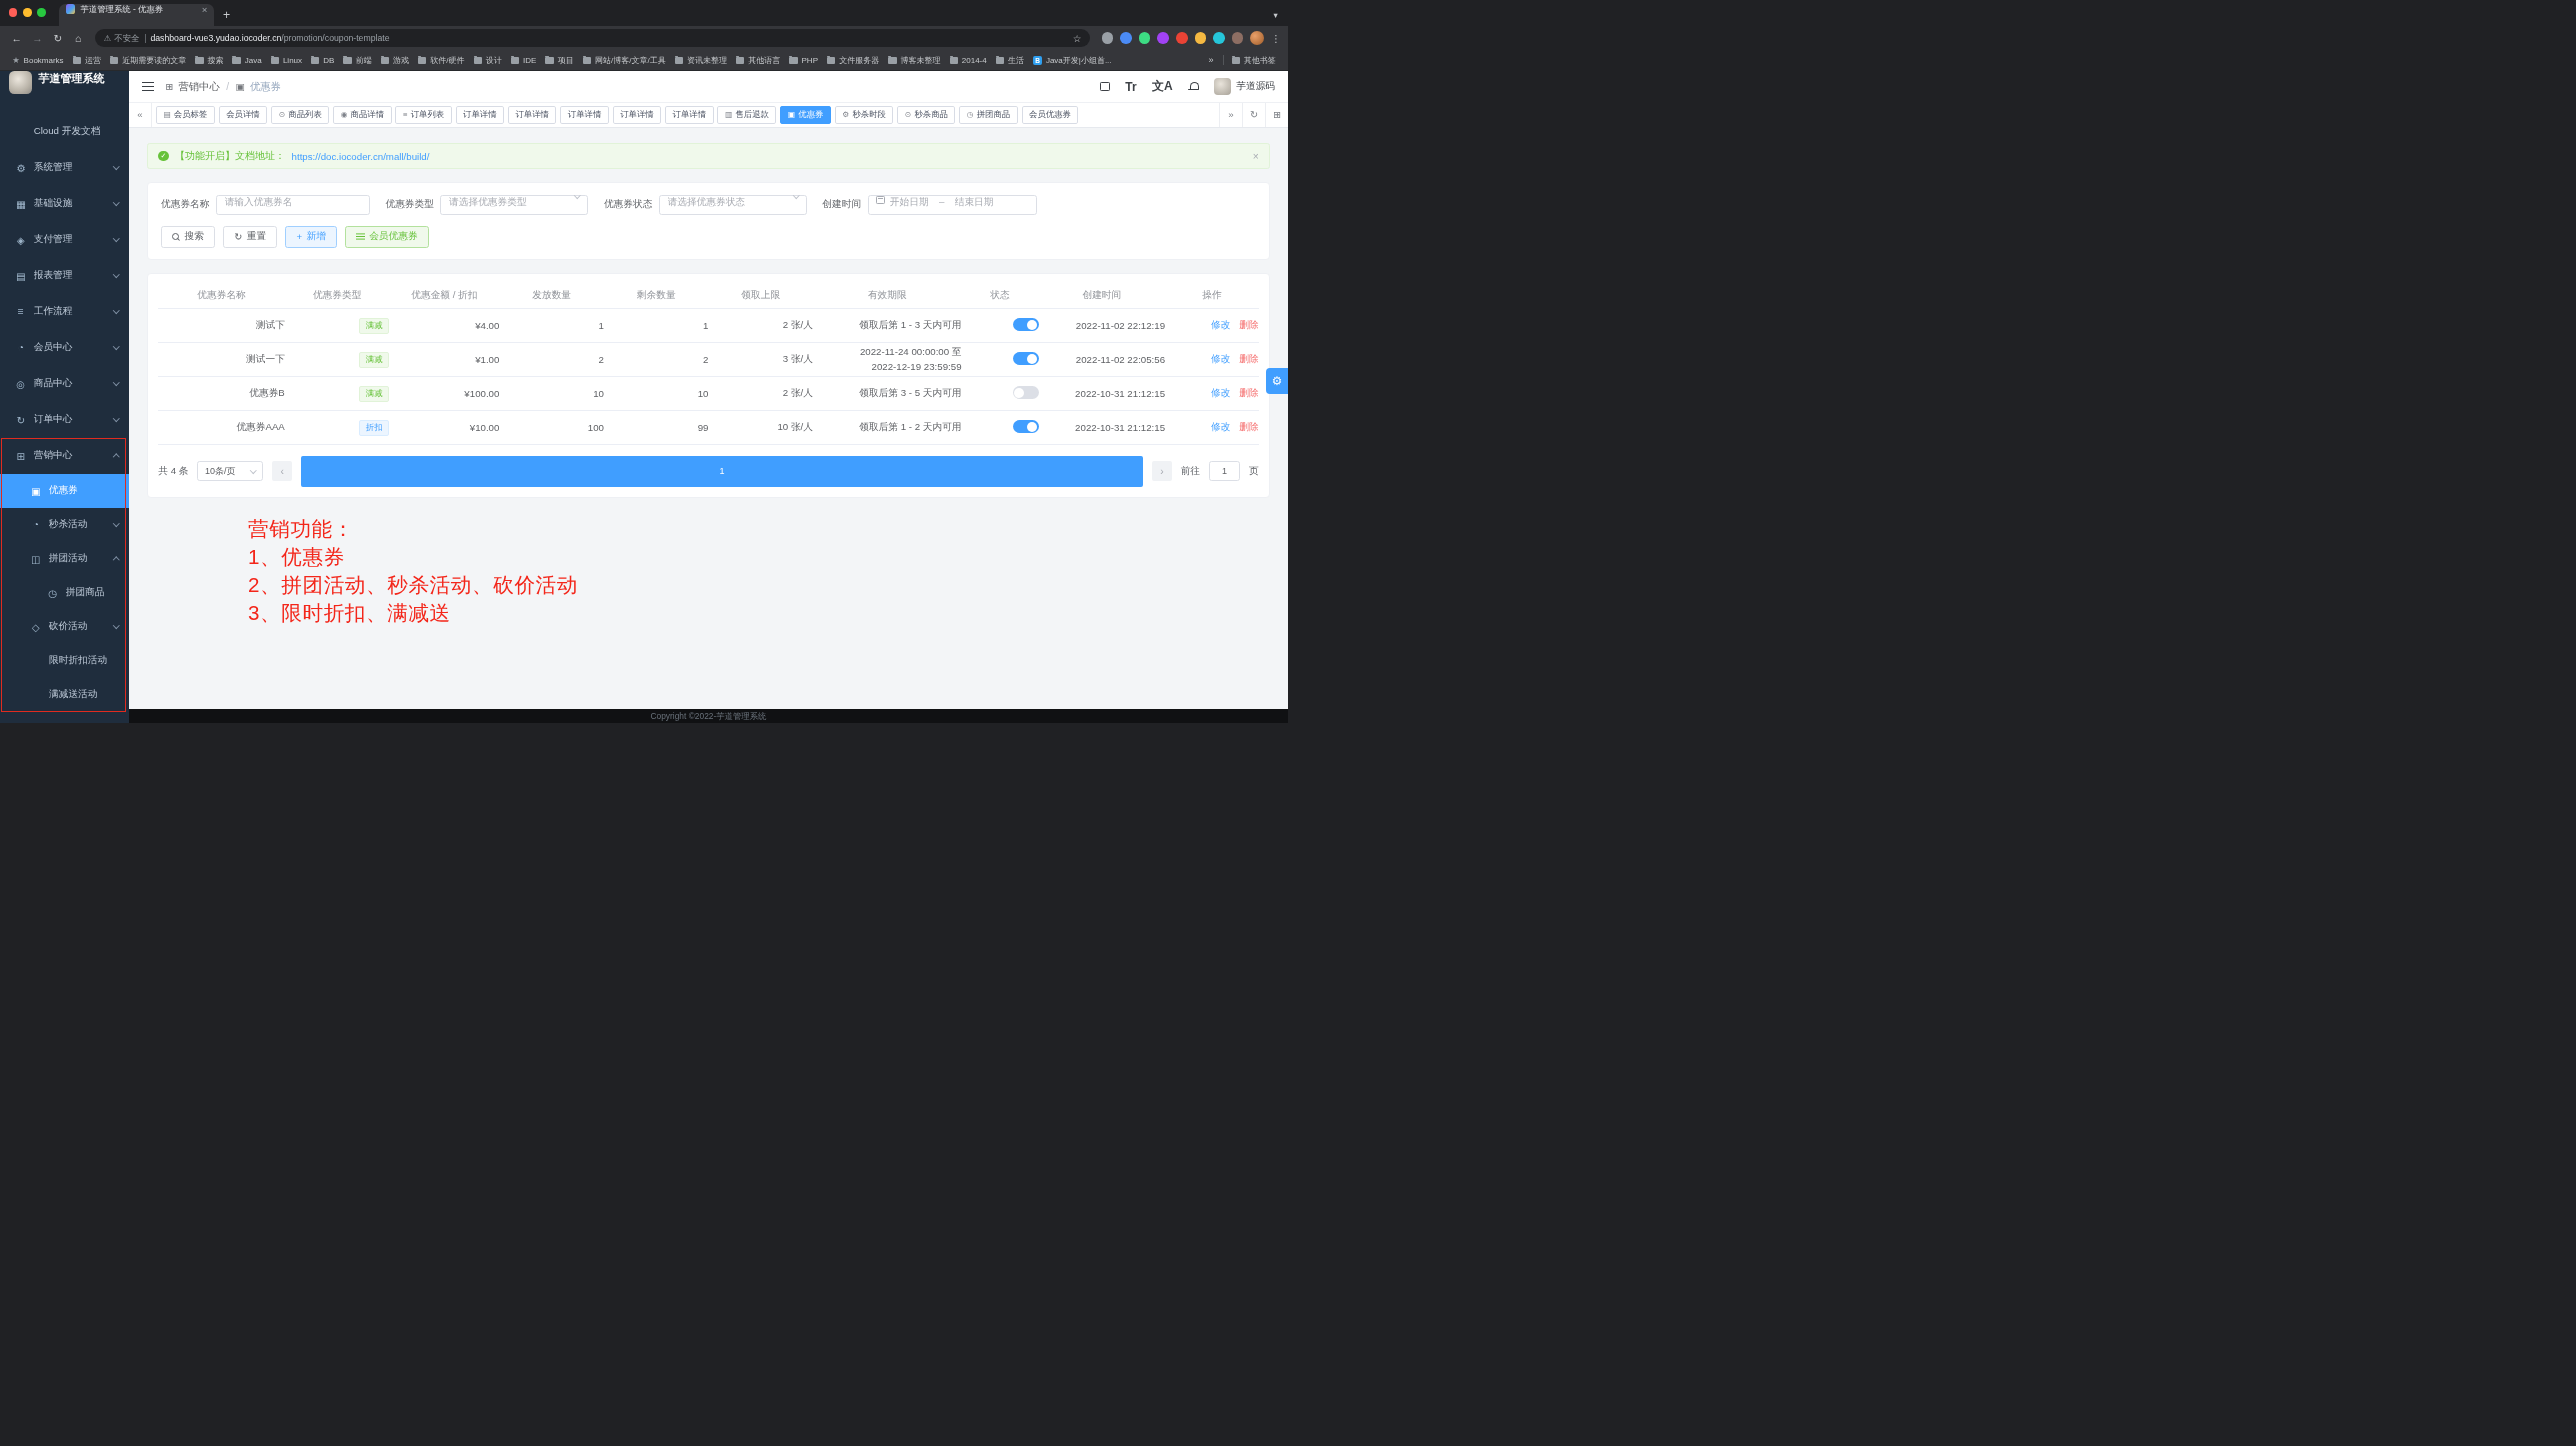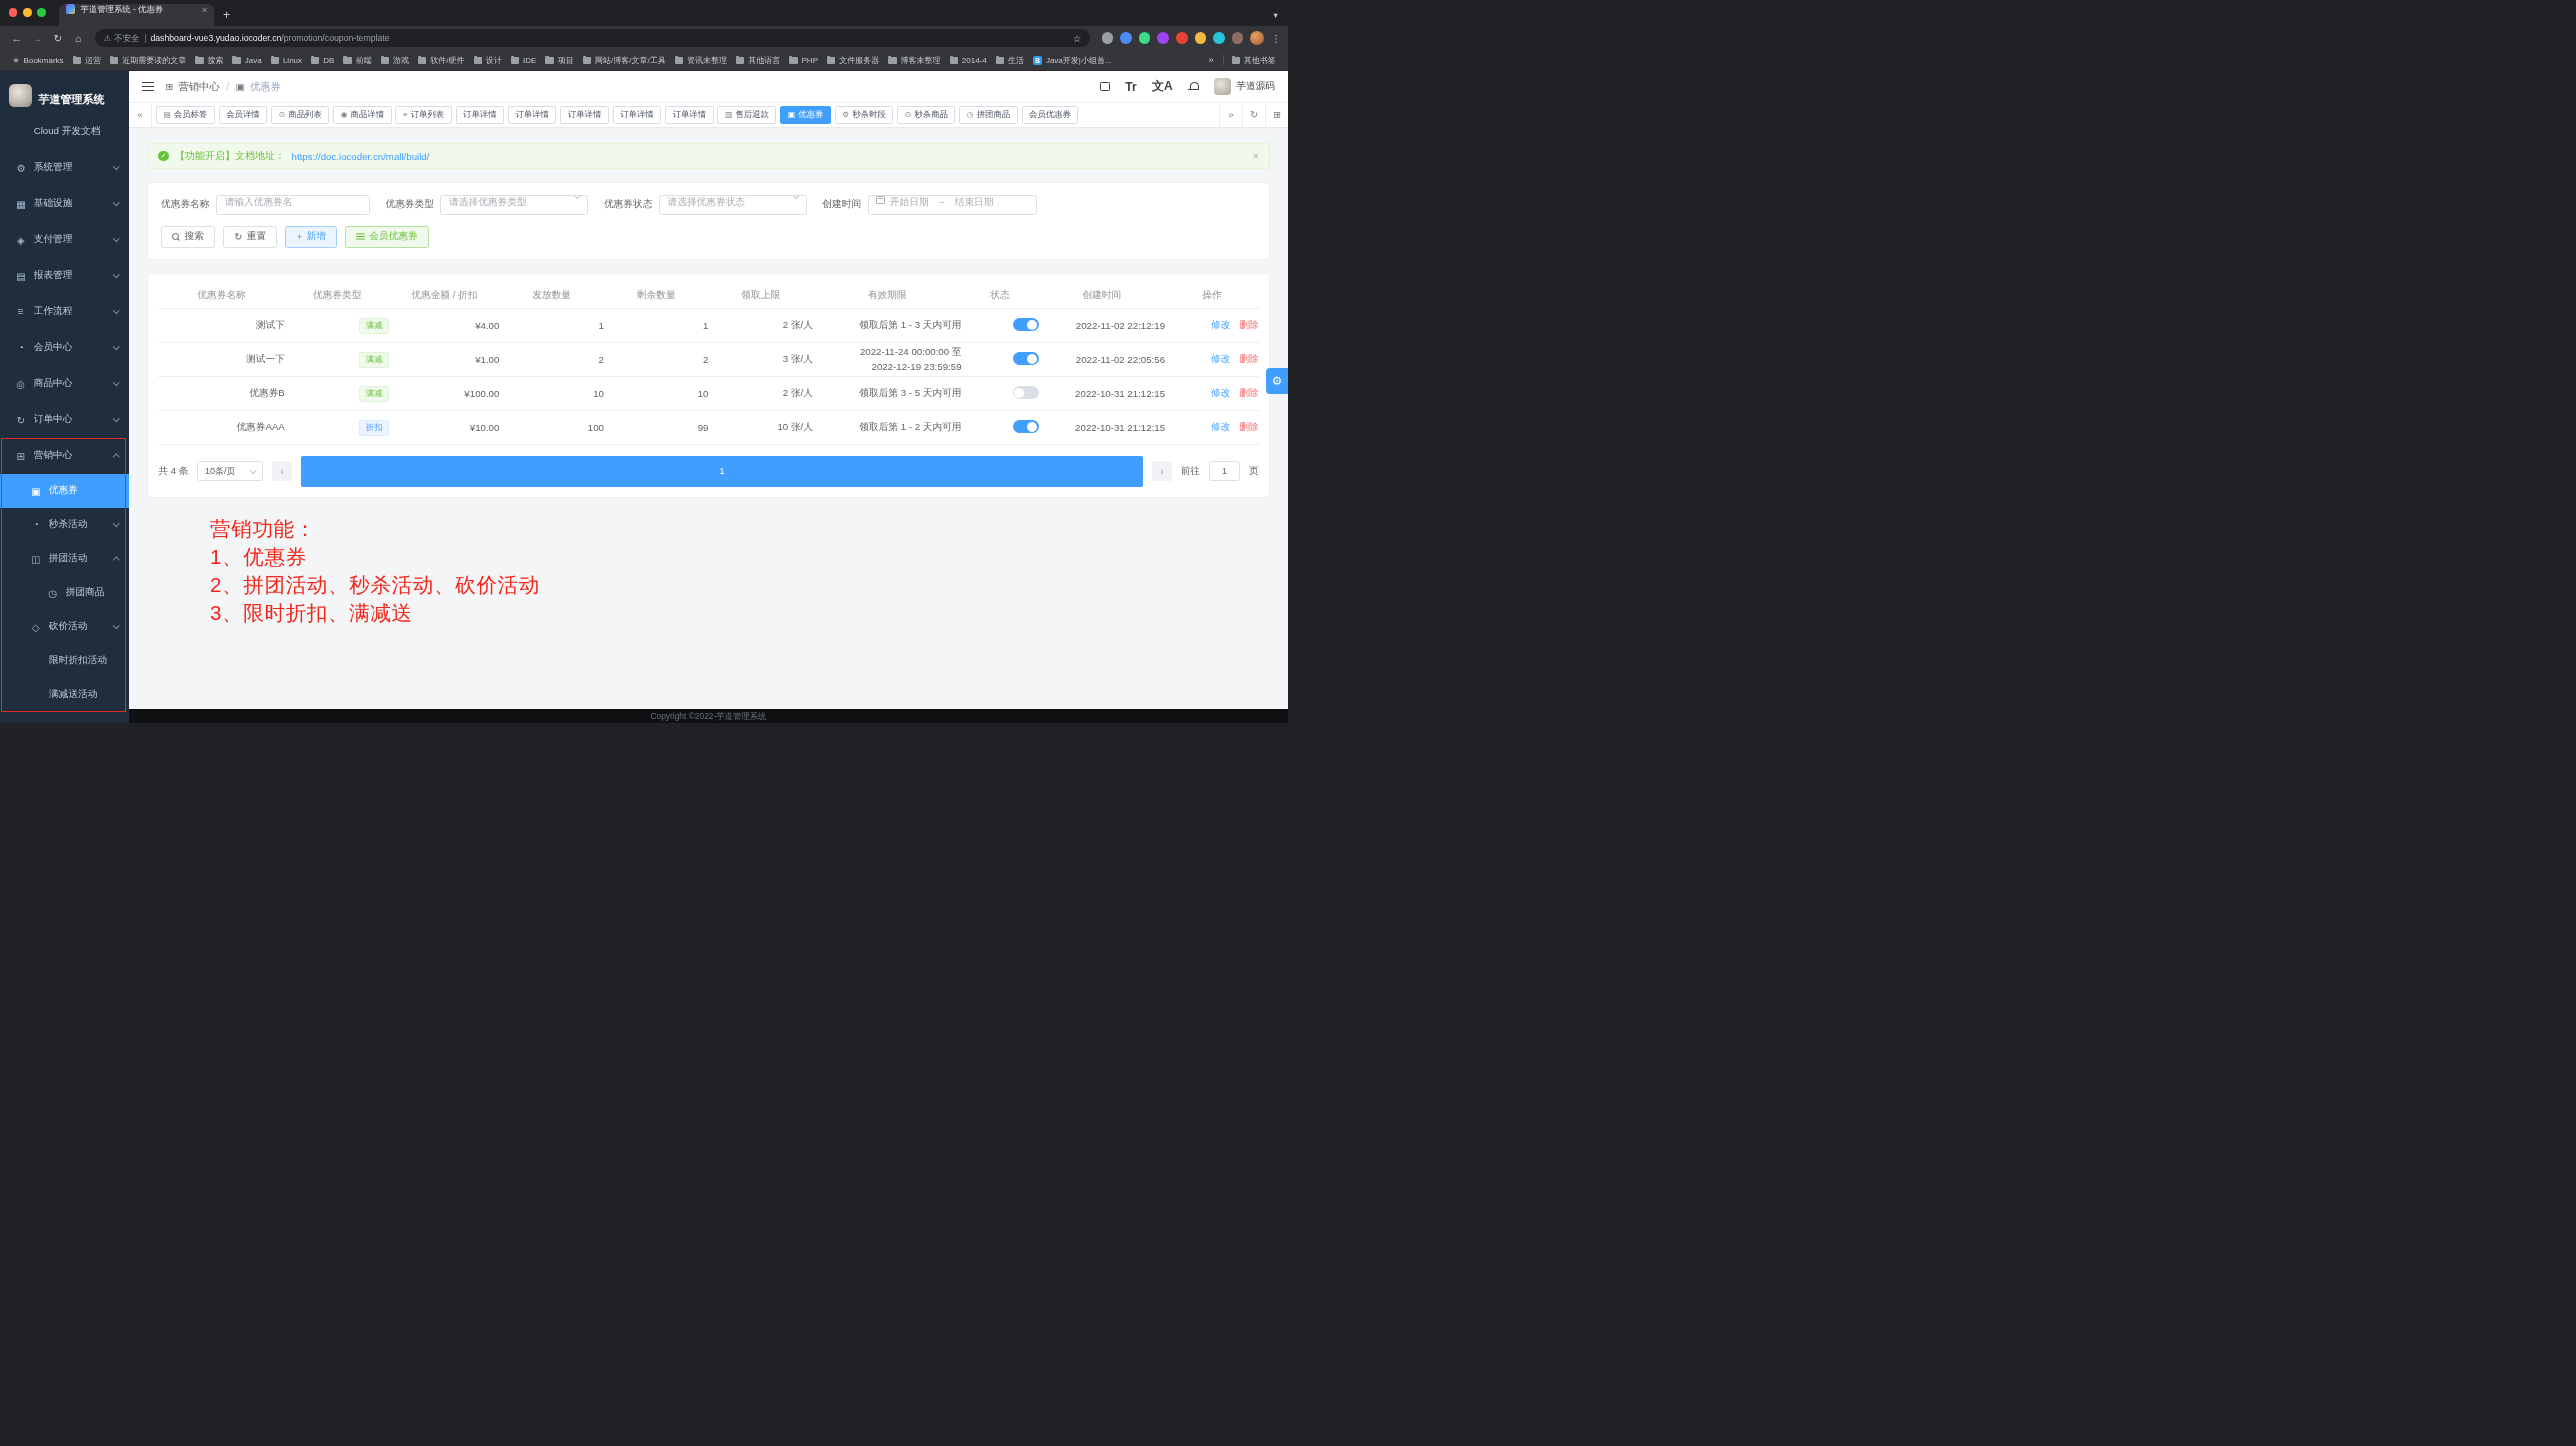--- a/index.html
+++ b/index.html
@@ -46,21 +46,21 @@
   .bm-star{color:#9aa0a6;font-size:8.4px}
   .bm-b{width:9px;height:9px;border-radius:1.9px;background:#2f9ff0;color:#fff;font-size:6.5px;
     font-weight:bold;display:flex;align-items:center;justify-content:center;flex:none}
   .bm-spacer{flex:1;min-width:0}
   .bm-more{color:#c7cacd;font-size:9px;padding:0 5.2px;flex:none}
   .bm-divider{width:0.6px;height:10.3px;background:#53565a;margin:0 3.9px;flex:none}
 
   
   .app{flex:1;display:flex;min-height:0}
   .sidebar{width:129px;background:#1f2d3d;color:#bfcbd9;flex:none;display:flex;flex-direction:column;overflow:hidden}
-  .logo-row{height:36px;display:flex;align-items:flex-end;padding:0 9px;gap:6.5px;flex:none}
+  .logo-row{height:36px;display:flex;align-items:flex-start;padding:0 9px;gap:6.5px;flex:none}
   .logo-img{width:23px;height:23px;border-radius:5.2px;
     background:radial-gradient(circle at 40% 35%,#ece7de,#b9b3a8 60%,#8d8a85)}
   .logo-title{color:#fff;font-size:11px;font-weight:bold;white-space:nowrap}
   .menu{flex:1;padding-top:6.5px;overflow:hidden}
   .mi{height:36px;display:flex;align-items:center;padding:0 10.3px 0 13px;gap:5.2px;font-size:9.7px;cursor:pointer}
   .mi .mi-ico{width:15.5px;text-align:center;font-size:10.3px;color:#9db4c9;flex:none}
   .mi .mi-label{flex:1;white-space:nowrap;overflow:hidden}
   .chev{width:4.5px;height:4.5px;border-right:1px solid #8091a5;border-bottom:1px solid #8091a5;
     transform:rotate(45deg);margin-top:-1.9px;flex:none}
   .chev.up{transform:rotate(-135deg);margin-top:2.6px}
@@ -159,21 +159,21 @@
 
   .pager{margin-top:10.3px;display:flex;align-items:center;justify-content:flex-end;gap:9px;font-size:9.7px;color:#5f6267}
   .psel{width:66px;height:19.4px;border:0.6px solid #dcdfe6;border-radius:2.6px;display:flex;align-items:center;
     justify-content:space-between;padding:0 6.5px;font-size:9px;color:#606266}
   .pbtn{width:19.4px;height:19.4px;border-radius:1.9px;background:#f0f2f5;color:#a8abb2;display:flex;
     align-items:center;justify-content:center;font-size:10.3px;cursor:pointer}
   .pbtn.page{background:#409eff;color:#fff;font-size:9px}
   .goto-inp{width:31px;height:19.4px;border:0.6px solid #dcdfe6;border-radius:2.6px;text-align:center;
     font-size:9px;color:#606266;outline:none}
 
-  .annotation{margin:17px 0 0 63px;color:#f3261a;font-size:20.6px;line-height:28px;font-weight:500;letter-spacing:0.6px}
+  .annotation{margin:17px 0 0 101px;color:#f3261a;font-size:20.6px;line-height:28px;font-weight:500;letter-spacing:0.6px}
 
   .page-footer{height:14px;background:#101113;display:flex;align-items:center;justify-content:center;
     color:#6a727b;font-size:8.4px;flex:none}
 
   .red-box{position:absolute;left:0.6px;top:438px;width:125px;height:274px;border:1.9px solid #e02b1f;
     pointer-events:none;z-index:50}
   .gear-float{position:absolute;right:0;top:368px;width:22px;height:26px;background:#409eff;
     border-radius:3.9px 0 0 3.9px;color:#fff;display:flex;align-items:center;justify-content:center;
     font-size:11.6px;z-index:40;cursor:pointer}
 </style>

